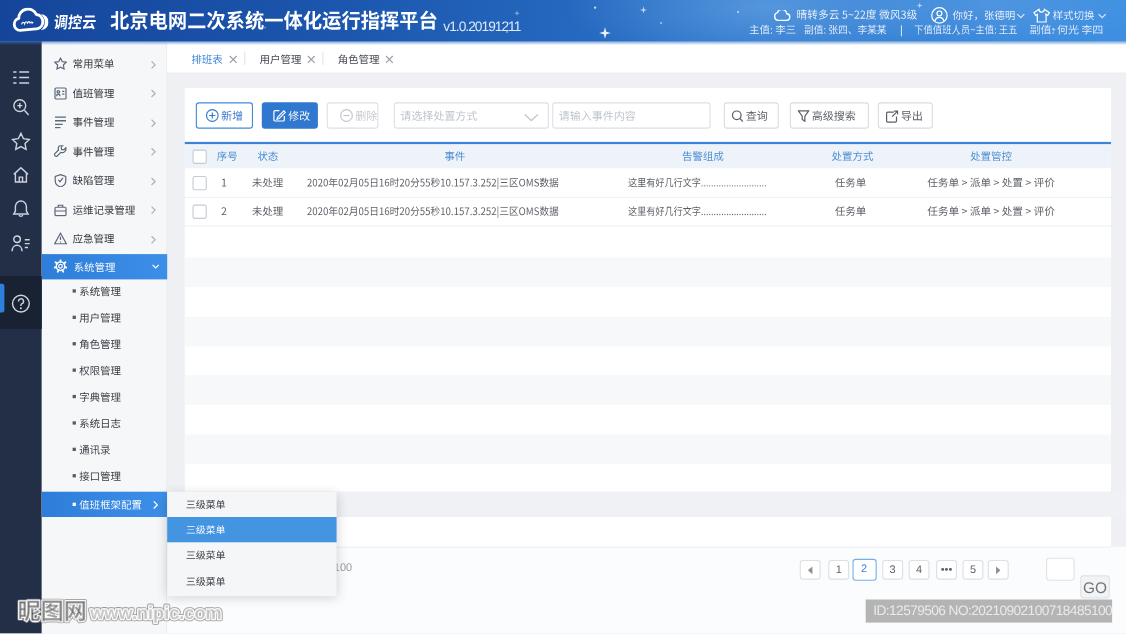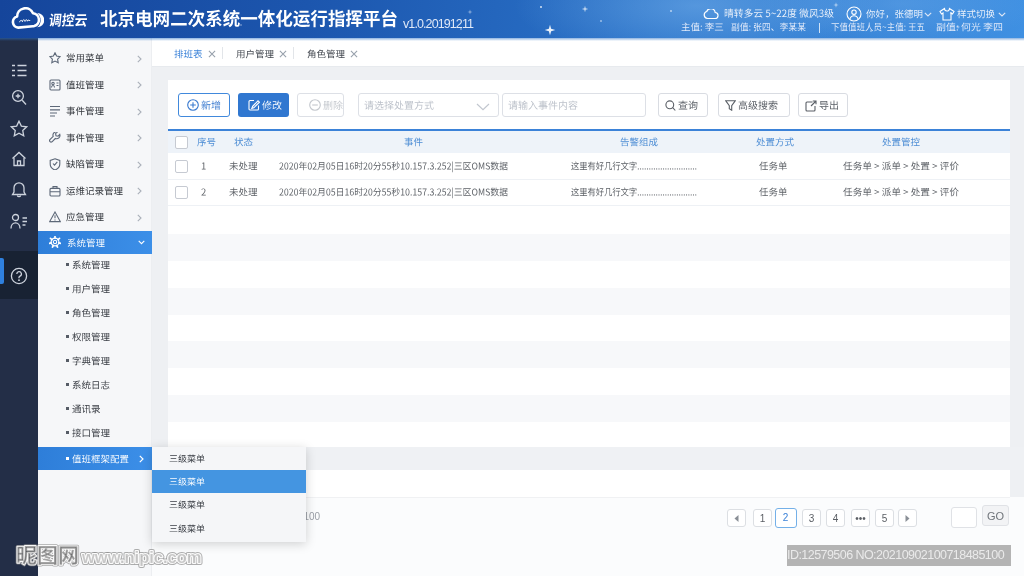--- a/index.html
+++ b/index.html
@@ -227,26 +227,26 @@
 <div class="abs" style="left:753px;top:509px;width:19px;height:18px;border:1px solid #dcdfe3;border-radius:3px;background:#fff;font-size:10px;color:#5a5e64;text-align:center;line-height:17px;z-index:20">1</div>
 <div class="abs" style="left:774.5px;top:508px;width:22px;height:20px;border:1.3px solid #74b0e8;border-radius:3px;background:#fff;font-size:10px;color:#3b82d8;text-align:center;line-height:18px;z-index:20">2</div>
 <div class="abs" style="left:802px;top:509px;width:19px;height:18px;border:1px solid #dcdfe3;border-radius:3px;background:#fff;font-size:10px;color:#5a5e64;text-align:center;line-height:17px;z-index:20">3</div>
 <div class="abs" style="left:826px;top:509px;width:19px;height:18px;border:1px solid #dcdfe3;border-radius:3px;background:#fff;font-size:10px;color:#5a5e64;text-align:center;line-height:17px;z-index:20">4</div>
 <div class="abs" style="left:851px;top:509px;width:19px;height:18px;border:1px solid #dcdfe3;border-radius:3px;background:#fff;font-size:10px;color:#5a5e64;text-align:center;line-height:17px;z-index:20">•••</div>
 <div class="abs" style="left:875px;top:509px;width:19px;height:18px;border:1px solid #dcdfe3;border-radius:3px;background:#fff;font-size:10px;color:#5a5e64;text-align:center;line-height:17px;z-index:20">5</div>
 <div class="abs" style="left:898px;top:509px;width:19px;height:18px;border:1px solid #dcdfe3;border-radius:3px;background:#fff;font-size:10px;color:#5a5e64;text-align:center;line-height:17px;z-index:20"><svg width="7" height="9" viewBox="0 0 7 9" style="margin-top:4px">
       <path d="M1.5 1l4 3.5-4 3.5z" fill="#8a8f96"></path>
     </svg></div>
 <div class="abs" style="left:951px;top:507px;width:26px;height:21px;border:1px solid #e0e2e6;border-radius:3px;background:#fff;z-index:20"></div>
-<div class="abs" style="left:982px;top:505px;width:27px;height:21px;border:1px solid #e0e2e6;border-radius:3px;background:#f2f3f5;font-size:11px;color:#6f747a;text-align:center;line-height:20px;z-index:20">GO</div>
+<div class="abs" style="left:982px;top:523px;width:27px;height:21px;border:1px solid #e0e2e6;border-radius:3px;background:#f2f3f5;font-size:14px;color:#6f747a;text-align:center;line-height:20px;z-index:20">GO</div>
 
 <div class="abs" style="left:152px;top:447px;width:154px;height:95px;background:#f5f6f8;box-shadow:0 2px 10px rgba(0,0,0,.18);z-index:70"></div>
 <div class="abs" style="left:152px;top:470px;width:154px;height:23px;background:#4495e1;z-index:71"></div>
 
-<div class="abs" style="left:787px;top:545px;width:224px;height:21px;background:#b4b4b4;z-index:90;color:#eaeaea;font-size:12.5px;letter-spacing:-0.55px;text-align:left;line-height:21px;white-space:nowrap">ID:12579506 NO:20210902100718485100</div>
+<div class="abs" style="left:787px;top:545px;width:224px;height:21px;background:#b4b4b4;z-index:90;color:#eaeaea;font-size:12.5px;letter-spacing:-0.55px;text-align:right;line-height:21px;white-space:nowrap">ID:12579506 NO:20210902100718485100</div>
 
 <svg class="abs" style="left:82px;top:544px;z-index:95;overflow:visible" width="220" height="30">
     <text x="0" y="18.5" font-family="Liberation Sans,sans-serif" font-weight="bold" font-size="16.5" fill="none" stroke="rgba(140,140,140,0.7)" stroke-width="4.2" stroke-linejoin="round">www.nipic.com</text>
     <text x="0" y="18.5" font-family="Liberation Sans,sans-serif" font-weight="bold" font-size="16.5" fill="#000" fill-opacity="0.2" stroke="rgba(255,255,255,0.95)" stroke-width="2.2" paint-order="stroke" stroke-linejoin="round">www.nipic.com</text>
   </svg>
 <svg style="position:absolute;left:11px;top:64px;z-index:20" width="16" height="13" viewBox="0 0 16 13">
     <g stroke="#cdd3dd" stroke-width="1.4">
       <path d="M1 1.5h3M6.5 1.5h9M1 6.5h3M6.5 6.5h9M1 11.5h3M6.5 11.5h9"></path>
     </g>
   </svg>

